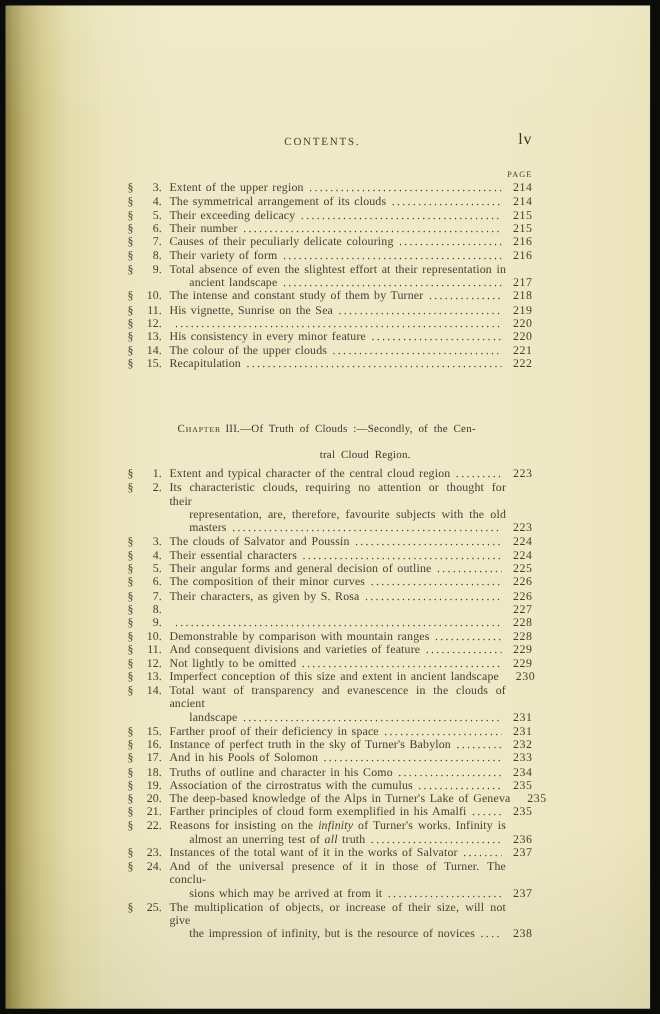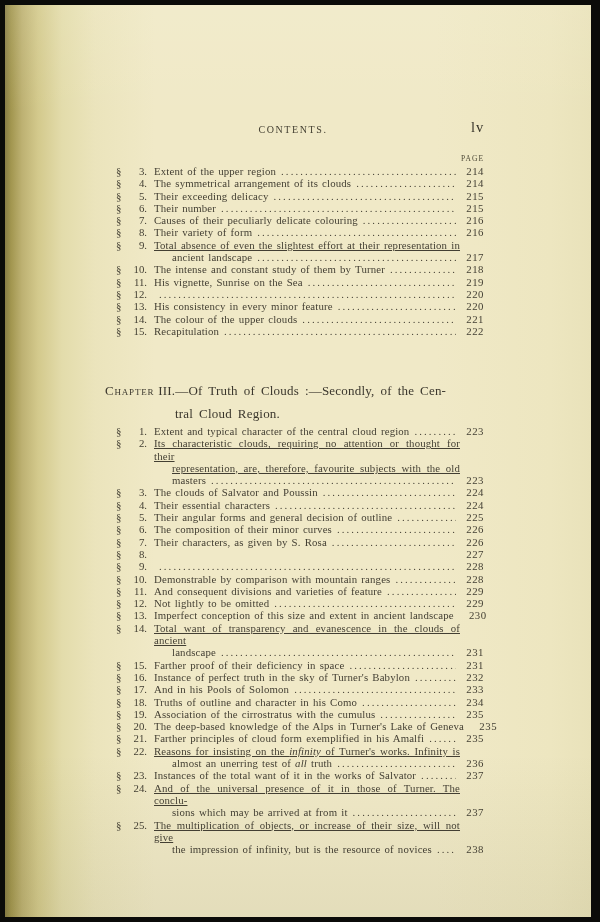--- a/index.html
+++ b/index.html
@@ -57,30 +57,31 @@
   .num { flex: none; width: 18px; text-align: right; margin-right: 7px; }
   .txt { flex: none; word-spacing: 1.2px; letter-spacing: 0.15px; white-space: nowrap; }
   .leader { flex: 1 1 0; min-width: 0; overflow: hidden; white-space: nowrap; margin: 0 4px 0 5px; }
   .leader::after {
     content: "..........................................................................................................";
     letter-spacing: 2.1px;
   }
   .leader.nodots::after { content: ""; }
   .pg { flex: none; min-width: 24px; text-align: right; letter-spacing: 0.5px; }
 
-  .row.fill .txt { flex: 1 1 auto; white-space: normal; text-align: justify; text-align-last: justify; text-decoration: underline; }
+  .row.fill .txt { flex: 1 1 auto; white-space: normal; text-align: justify; text-align-last: justify; }
   .row.fill .leader { flex: 0 0 0; margin: 0; }
   .row.cont .txt { padding-left: 18px; }
 
   
   .chapter-heading {
     position: absolute; left: 100px; top: 374px; width: 384px;
-    font-size: 13px; line-height: 23px;
+    font-size: 10px; line-height: 23px;
     word-spacing: 2.5px; letter-spacing: 0.2px;
     color: #3b372d;
+    text-align: center;
   }
   .smallcaps { font-variant: small-caps; letter-spacing: 0.8px; }
   .ch-rest { margin-left: 4px; }
   .ch-line2 { margin-left: 70px; }
 </style>
 </head>
 <body>
 
 <div class="page">
 

